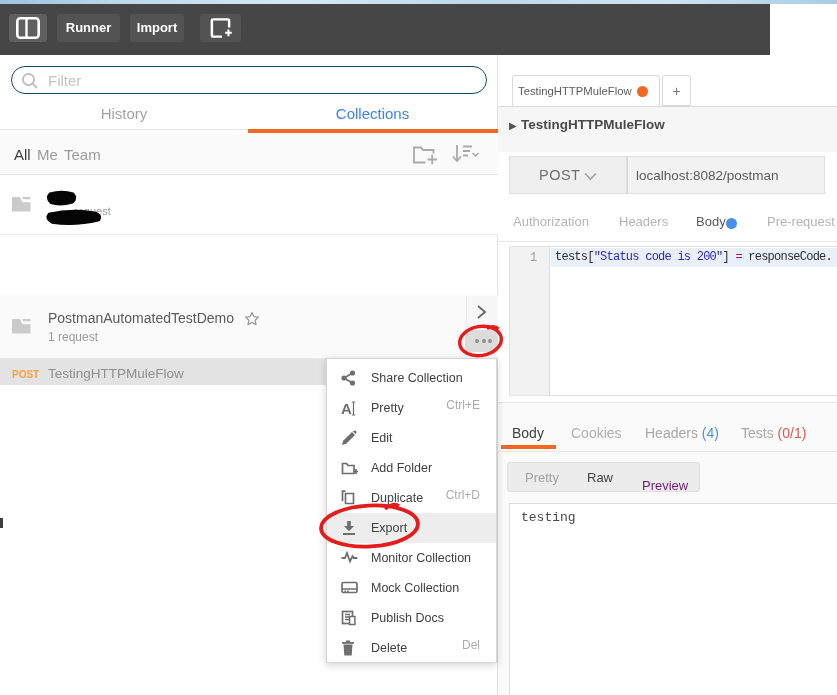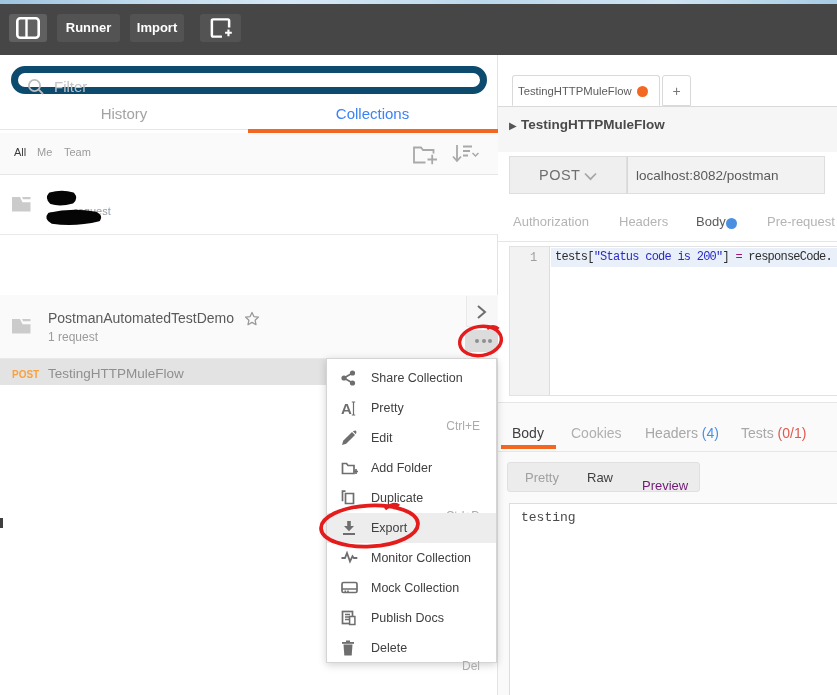--- a/index.html
+++ b/index.html
@@ -4,49 +4,49 @@
 <style>
   * { margin:0; padding:0; box-sizing:border-box; }
   html,body { width:837px; height:695px; overflow:hidden; background:#fff;
     font-family:"Liberation Sans", sans-serif; }
   .abs { position:absolute; }
   #page { position:relative; width:837px; height:695px; }
   
   #bluestrip { left:0; top:0; width:837px; height:4px;
     background:linear-gradient(90deg,#9fc4de 0%,#c2dcee 18%,#d6e8f5 35%,#bcd8ec 58%,#cfe4f3 80%,#a8cce4 100%); }
   
-  #toolbar { left:0; top:4px; width:837px; height:51px; background:#464646; }
+  #toolbar { left:0; top:4px; width:770px; height:51px; background:#464646; }
   .tbtn { position:absolute; top:10px; height:28px; background:#535353; border-radius:3px;
     color:#fff; font-weight:bold; font-size:13px; text-align:center; line-height:28px; }
   #tb-toggle { left:9px; width:38px; background:#606060; }
   #tb-runner { left:57px; width:63px; }
   #tb-import { left:130px; width:54px; }
   #tb-new { left:200px; width:41px; }
   
   #sidebar { left:0; top:55px; width:498px; height:640px; background:#fff; border-right:1px solid #e3e3e3; }
-  #filter { position:absolute; left:11px; top:11px; width:476px; height:28px; border:7px solid #0c4a6e;
+  #filter { position:absolute; left:11px; top:11px; width:476px; height:28px; border:1px solid #0c4a6e;
     border-radius:14px; background:#fff; }
   #filter span { position:absolute; left:36px; top:5px; font-size:15px; color:#c3c3c3; }
   #tabs { position:absolute; left:0; top:50px; width:498px; height:25px; border-bottom:1px solid #e6e6e6; }
   #tab-history { position:absolute; left:0; top:0; width:248px; text-align:center; font-size:15px; color:#a3a3a3; }
   #tab-collections { position:absolute; left:248px; top:0; width:249px; text-align:center; font-size:15px; color:#3b82f6; }
   #orangebar { position:absolute; left:248px; top:74px; width:250px; height:4px; background:#f26722; }
   #amt { position:absolute; left:0; top:78px; width:498px; height:42px; background:#fafafa; border-bottom:1px solid #e6e6e6; }
-  #amt .t { position:absolute; top:13px; font-size:11px; }
+  #amt .t { position:absolute; top:13px; font-size:15px; }
   
   .row { position:absolute; left:0; width:498px; border-bottom:1px solid #e9e9e9; background:#fff; }
   .cname { position:absolute; left:48px; top:15px; font-size:14px; color:#5a5a5a; }
   .ccount { position:absolute; left:48px; top:34.5px; font-size:12px; color:#9b9b9b; }
   .foldico { position:absolute; left:12px; }
   
   #menu { position:absolute; left:326px; top:358px; width:171px; height:305px; background:#fff;
     border:1px solid #d4d4d4; box-shadow:0 2px 8px rgba(0,0,0,0.18); padding-top:4px; z-index:5; }
   .mi { position:relative; height:30px; }
   .mi .lbl { position:absolute; left:44px; top:8px; font-size:12.5px; color:#404040; }
-  .mi .sc { position:absolute; right:16px; top:26px; font-size:12px; color:#ababab; }
+  .mi .sc { position:absolute; right:16px; top:5px; font-size:12px; color:#ababab; }
   .mi svg { position:absolute; left:14px; top:7px; }
   
   #rpanel { left:498px; top:55px; width:339px; height:640px; background:#fff; }
   .rtab { position:absolute; top:20px; height:31px; background:#fff; border:1px solid #d9d9d9; border-radius:3px 3px 0 0; }
   #bread { position:absolute; left:0; top:52px; width:339px; height:45px; background:#f6f6f6; }
   #postbtn { position:absolute; left:11px; top:101px; width:118px; height:38px; background:#efefef; border:1px solid #dedede; }
   #urlbox { position:absolute; left:129px; top:101px; width:198px; height:38px; background:#f2f2f2; border:1px solid #dedede; border-left:1px solid #d8d8d8; }
   .reqtab { position:absolute; top:159px; font-size:13px; color:#b4b4b4; white-space:nowrap; }
   #editor { position:absolute; left:11px; top:191px; width:328px; height:150px; background:#fff; border:1px solid #e2e2e2; border-right:none; }
   #gutter { position:absolute; left:0; top:0; width:40px; height:148px; background:#f2f2f2; border-right:1px solid #ddd; }

